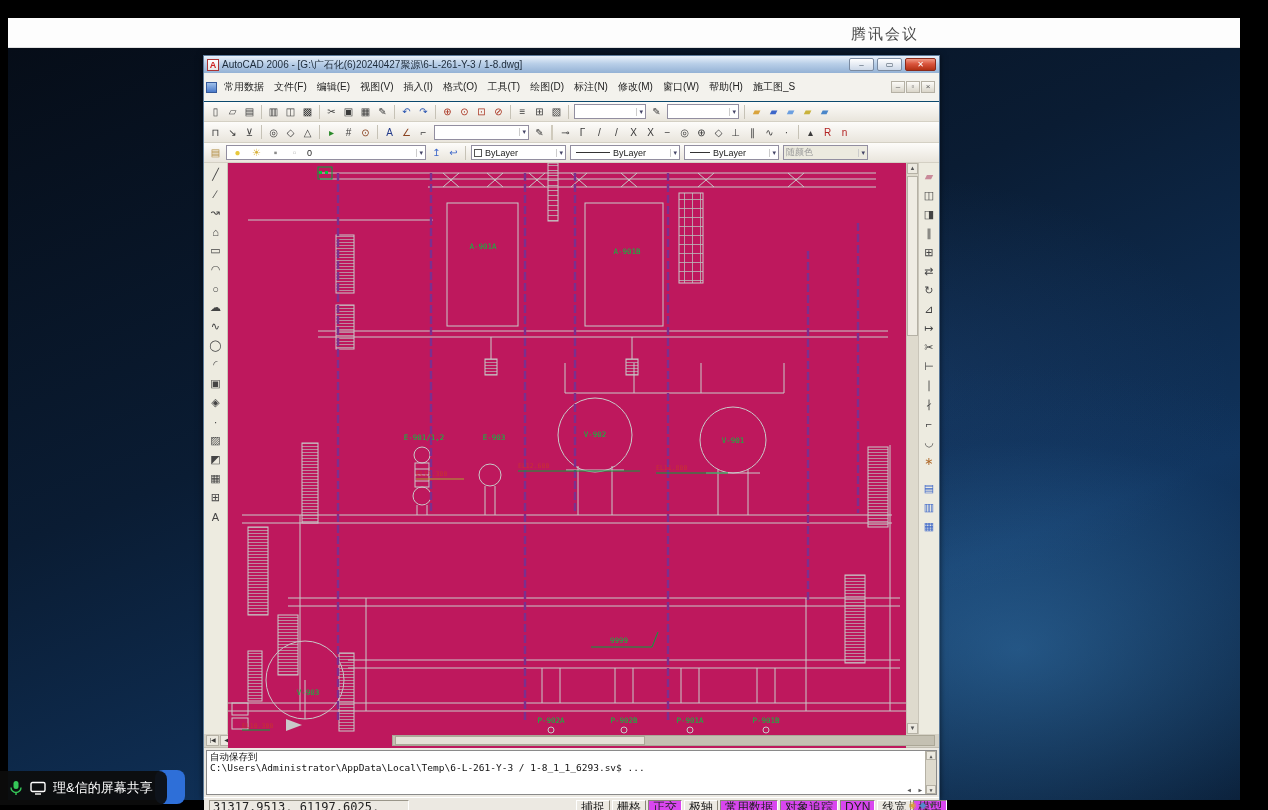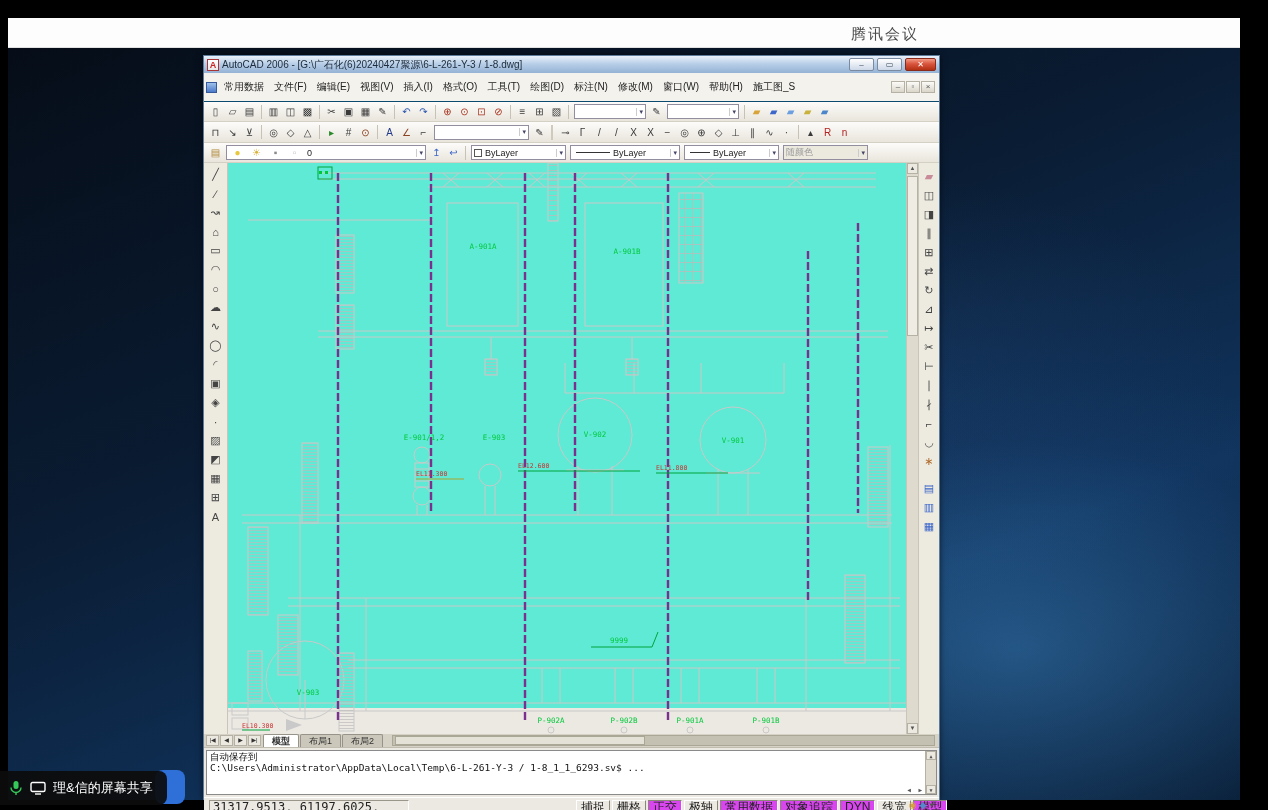--- a/index.html
+++ b/index.html
@@ -49,21 +49,21 @@
   .lineglyph{display:inline-block;width:34px;border-top:1px solid #333;margin:0 3px}
   .swatchbox{display:inline-block;width:8px;height:8px;border:1px solid #555;background:#fff;margin-right:3px}
   
   .main{display:flex;flex:0 0 571px;height:571px}
   .drawtb{width:25px;background:#edebe0;border-right:1px solid #c9c5b9;display:flex;
     flex-direction:column;align-items:center;padding-top:2px}
   .modcol{width:22px;background:#edebe0;border-left:1px solid #c9c5b9;display:flex;
     flex-direction:column;align-items:center;padding-top:4px}
   .vbtn{width:19px;height:19px;display:flex;align-items:center;justify-content:center;
     font-size:11px;color:#444;flex:0 0 19px}
-  .canvas{width:678px;height:545px;background:#5eead4;position:relative;flex:0 0 678px}
+  .canvas{width:678px;height:632px;background:#be185d;position:relative;flex:0 0 678px}
   .canvas svg{position:absolute;left:0;top:0}
   .vscroll{width:12px;background:#dedacd;border-left:1px solid #c9c5b9;position:relative;flex:0 0 12px}
   .varr{position:absolute;left:0;width:11px;height:11px;background:#ece9e0;border:1px solid #b5b1a5;
     font-size:6px;line-height:9px;text-align:center;color:#555}
   .vthumb{position:absolute;left:0;top:13px;width:11px;height:160px;background:#efece3;border:1px solid #b5b1a5}
   
   .tabsrow{height:14px;flex:0 0 14px;background:#d6d2c6;display:flex;align-items:flex-end;
     border-bottom:1px solid #c0bcb0}
   .tabnav{display:flex;align-items:center;height:14px;padding:0 2px;gap:1px}
   .tabnav span{font-size:6px;color:#333;width:13px;height:11px;background:#ece9e0;

